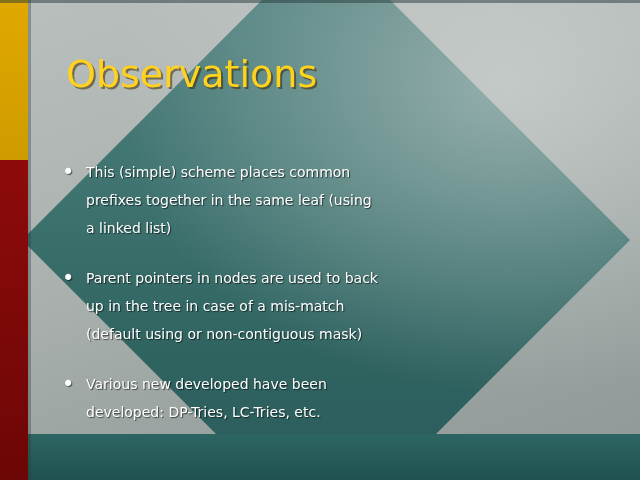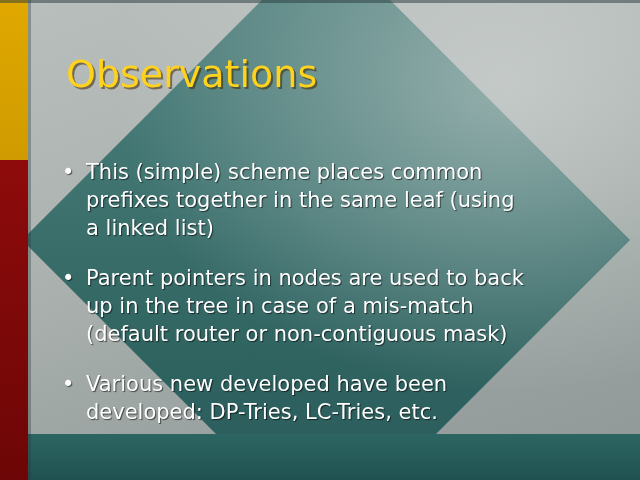--- a/index.html
+++ b/index.html
@@ -131,21 +131,21 @@
     width: 24px;
     color: #ffffff;
     font-size: 21px;
     line-height: 28px;
     text-shadow: 1px 1px 1px rgba(0,0,0,0.6);
   }
 
   .bullet-text {
     flex: 1 1 auto;
     color: #ffffff;
-    font-size: 21px;
+    font-size: 14px;
     line-height: 28px;
     text-shadow: 1px 1px 1px rgba(0,0,0,0.6);
     white-space: pre-line;
   }
 </style>
 </head>
 <body>
 
 <div id="slide">
   <div class="bg-base"></div>
@@ -168,21 +168,21 @@
       <span class="bullet-mark">•</span>
       <span class="bullet-text">This (simple) scheme places common
 prefixes together in the same leaf (using
 a linked list)</span>
     </div>
 
     <div class="bullet-row">
       <span class="bullet-mark">•</span>
       <span class="bullet-text">Parent pointers in nodes are used to back
 up in the tree in case of a mis-match
-(default router or non-contiguous mask)</span>
+(default using or non-contiguous mask)</span>
     </div>
 
     <div class="bullet-row">
       <span class="bullet-mark">•</span>
       <span class="bullet-text">Various new developed have been
 developed: DP-Tries, LC-Tries, etc.</span>
     </div>
 
   </div>
 </div>

